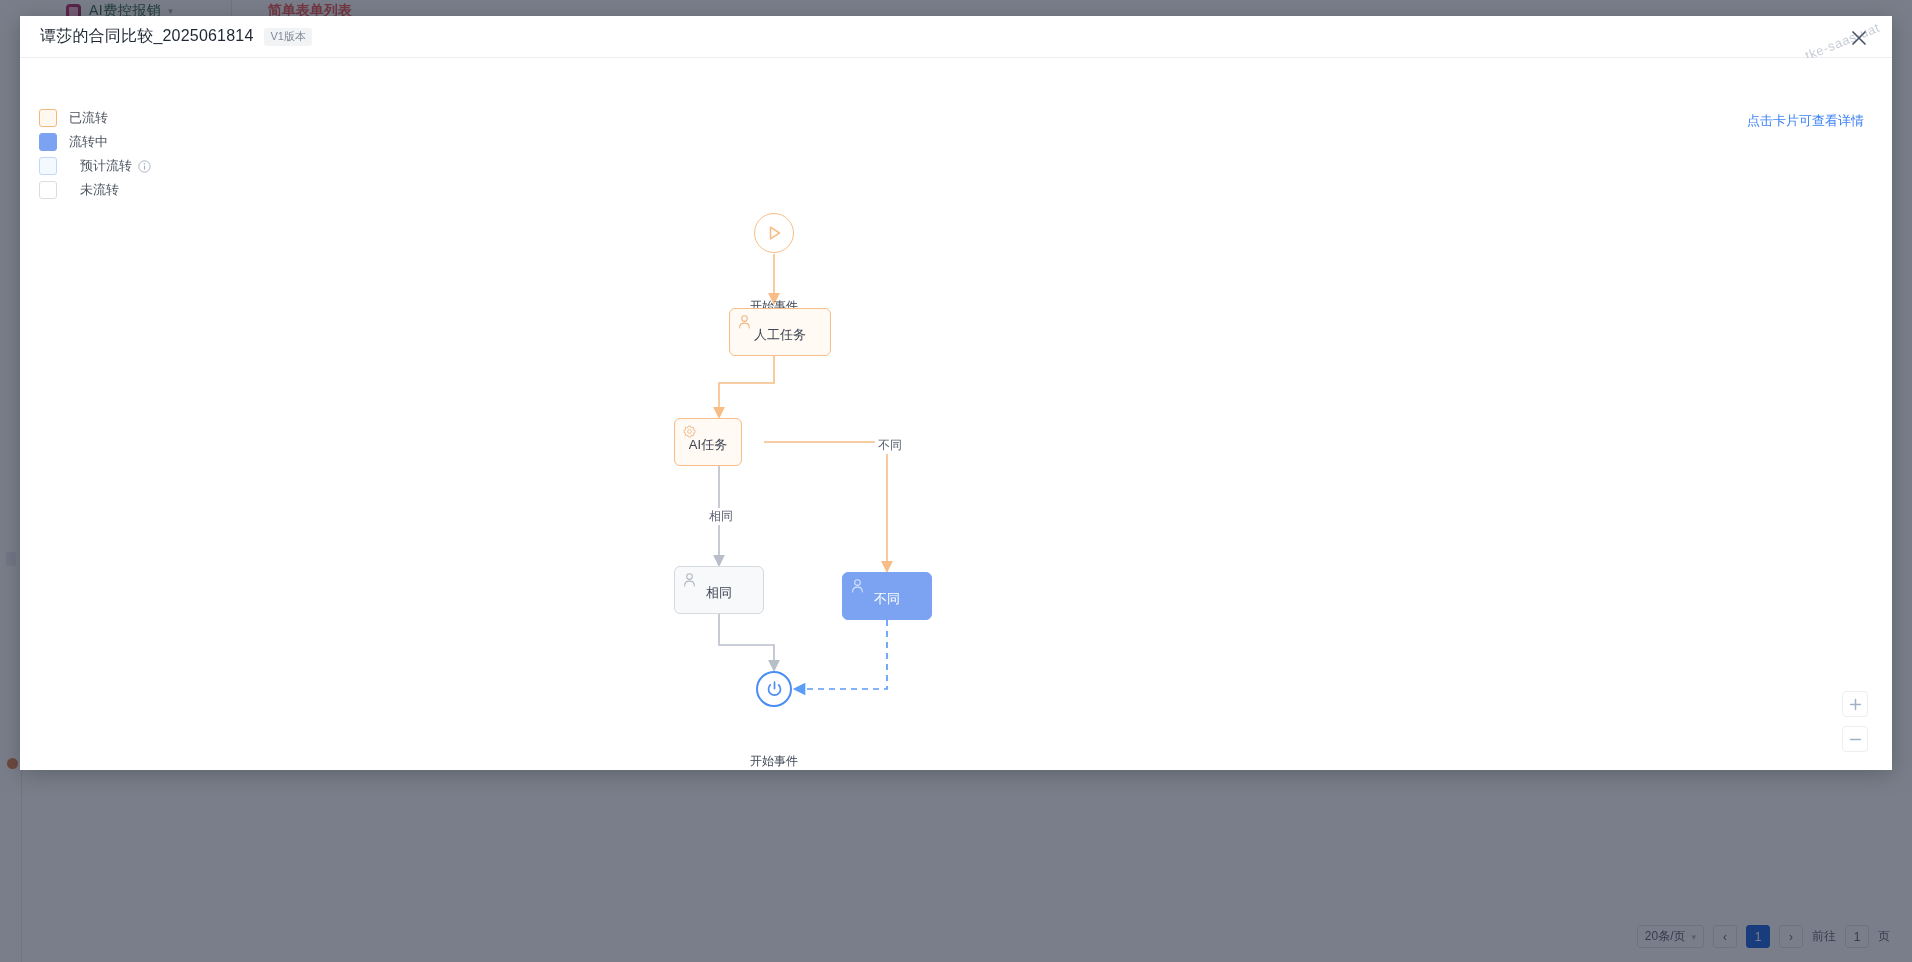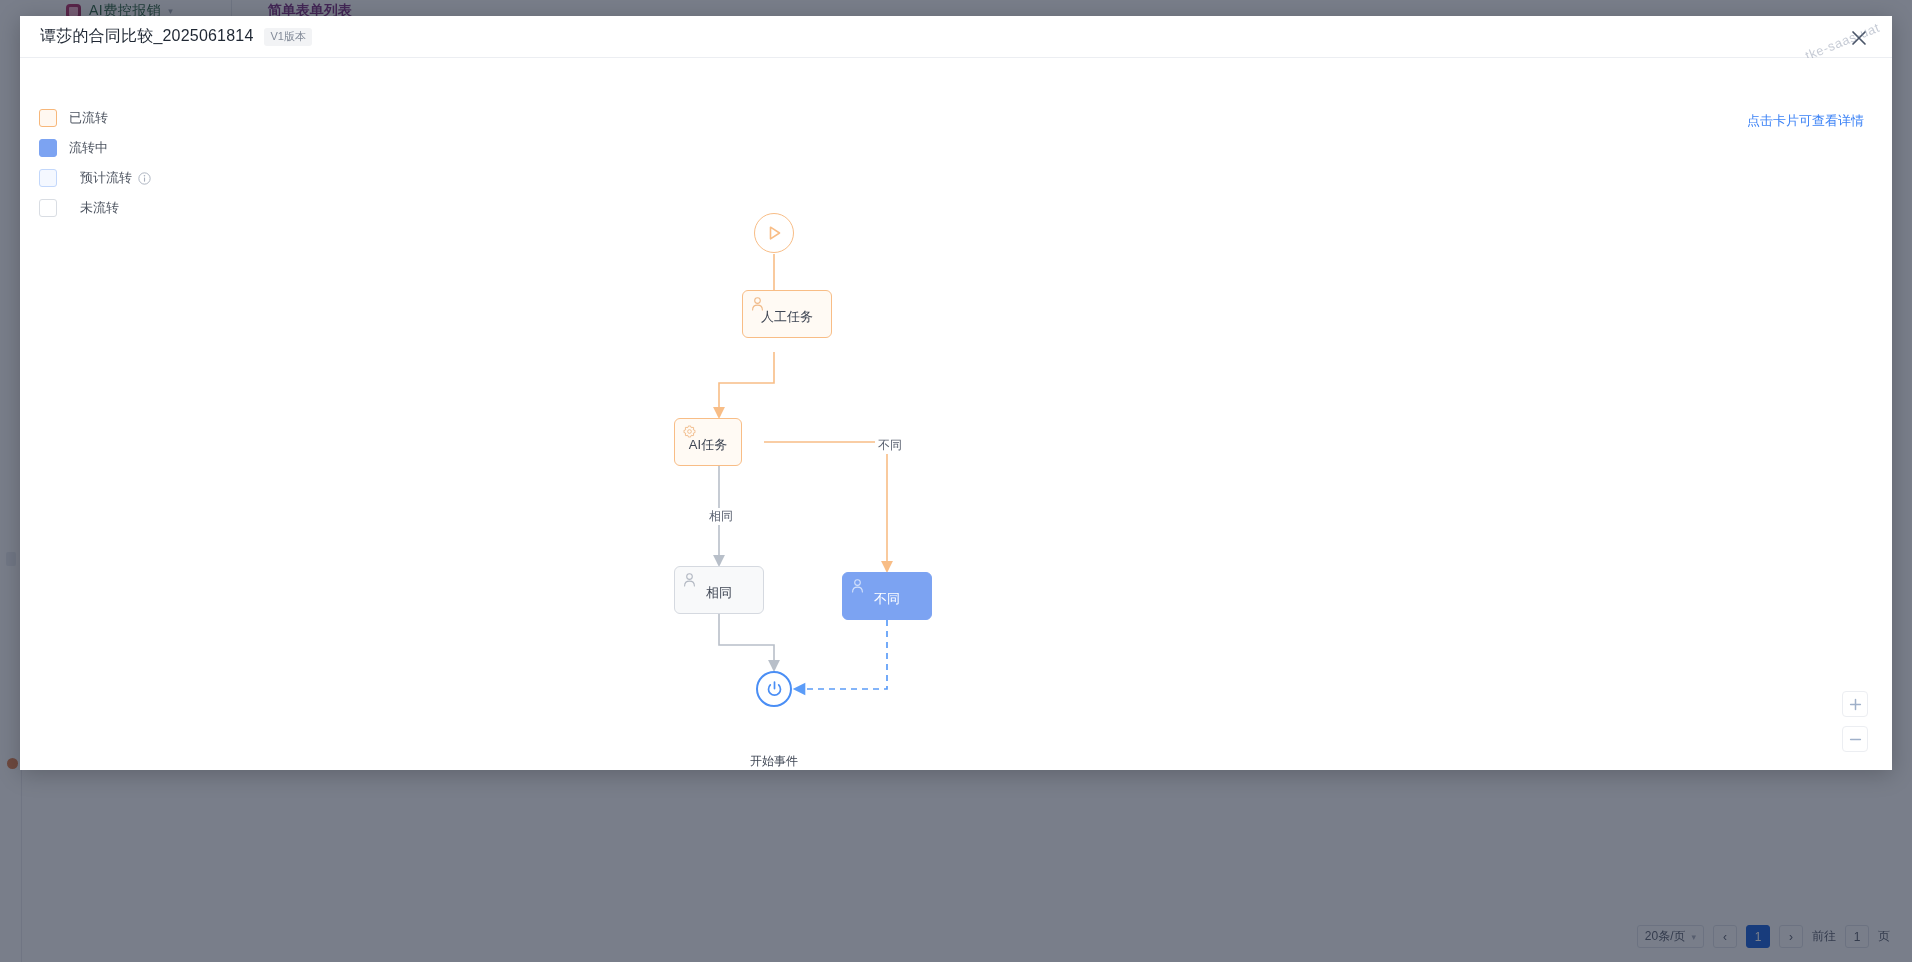--- a/index.html
+++ b/index.html
@@ -34,21 +34,21 @@
     font-size: 14px; font-weight: normal; color: #14532d;
     margin-left: 8px; letter-spacing: .5px;
   }
   #bg-caret {
     margin-left: 7px; color: #9aa0ac; font-size: 9px;
   }
   #bg-divider-v {
     width: 1px; height: 22px; background: #e2e5ea; margin-left: 58px;
   }
   #bg-page-title {
-    font-size: 14px; font-weight: bold; color: #701a75;
+    font-size: 14px; font-weight: bold; color: #ef4444;
     margin-left: 36px;
   }
   #bg-left-rail {
     position: absolute; left: 0; top: 22px; bottom: 0; width: 22px;
     background: #ffffff; border-right: 1px solid #e6e8ec;
   }
   #bg-rail-mark {
     position: absolute; left: 6px; top: 530px;
     width: 10px; height: 14px; background: #e9ecf1; border-radius: 2px;
   }
@@ -122,21 +122,21 @@
 
   #modal-body {
     position: relative;
     height: 712px;
     background: #ffffff;
   }
 
   
   #legend {
     position: absolute; left: 19px; top: 51px;
-    display: flex; flex-direction: column; gap: 12px;
+    display: flex; flex-direction: column; gap: 6px;
   }
   .legend-row { display: flex; align-items: center; height: 18px; }
   .legend-swatch {
     width: 18px; height: 18px; border-radius: 3px;
     flex: 0 0 18px;
   }
   .sw-done   { background: #fff8f1; border: 1.6px solid #f7b77a; }
   .sw-active { background: #7ca3f2; border: 1.6px solid #7ca3f2; }
   .sw-plan   { background: #f4f8ff; border: 1.6px solid #c2d7fb; }
   .sw-none   { background: #ffffff; border: 1.6px solid #d9dde3; }
@@ -334,21 +334,21 @@
         <path d="M867,562 L867,631 L779,631" stroke="#5b9cf8" stroke-width="1.7" fill="none" stroke-dasharray="6 5" marker-end="url(#ar-blue)"></path>
       </svg>
 
       <div class="event-node event-start" style="left:734px; top:155px; width:40px; height:40px;">
         <svg width="22" height="22" viewBox="0 0 22 22">
           <path d="M7.5,5.2 L16.5,11 L7.5,16.8 Z" fill="none" stroke="#f8bd86" stroke-width="1.6" stroke-linejoin="round"></path>
         </svg>
       </div>
       <div class="event-label" style="left:674px; top:199px;">开始事件</div>
 
-      <div class="node node-done" style="left:709px; top:232px; width:90px; height:48px;margin-left:13px;">
+      <div class="node node-done" style="left:709px; top:250px; width:102px; height:48px;">
         <svg class="person-icon" width="13" height="14" viewBox="0 0 13 14">
           <circle cx="6.5" cy="3.6" r="2.8" fill="none" stroke="#f0b987" stroke-width="1.1"></circle>
           <path d="M1.6,13 C1.6,9.6 4,8.1 6.5,8.1 C9,8.1 11.4,9.6 11.4,13" fill="none" stroke="#f0b987" stroke-width="1.1" stroke-linecap="round"></path>
         </svg>
         <span style="margin-top:6px;">人工任务</span>
       </div>
 
       <div class="node node-done" style="left:654px; top:360px; width:68px; height:48px;">
         <svg class="gear-icon" width="13" height="13" viewBox="0 0 16 16">
           <path d="M8,1.2 L9.4,1.2 L9.7,2.8 L11,3.4 L12.4,2.6 L13.4,3.6 L12.6,5 L13.2,6.3 L14.8,6.6 L14.8,8 L14.8,9.4 L13.2,9.7 L12.6,11 L13.4,12.4 L12.4,13.4 L11,12.6 L9.7,13.2 L9.4,14.8 L8,14.8 L6.6,14.8 L6.3,13.2 L5,12.6 L3.6,13.4 L2.6,12.4 L3.4,11 L2.8,9.7 L1.2,9.4 L1.2,8 L1.2,6.6 L2.8,6.3 L3.4,5 L2.6,3.6 L3.6,2.6 L5,3.4 L6.3,2.8 L6.6,1.2 Z" fill="none" stroke="#f0b987" stroke-width="1.1" stroke-linejoin="round"></path>

